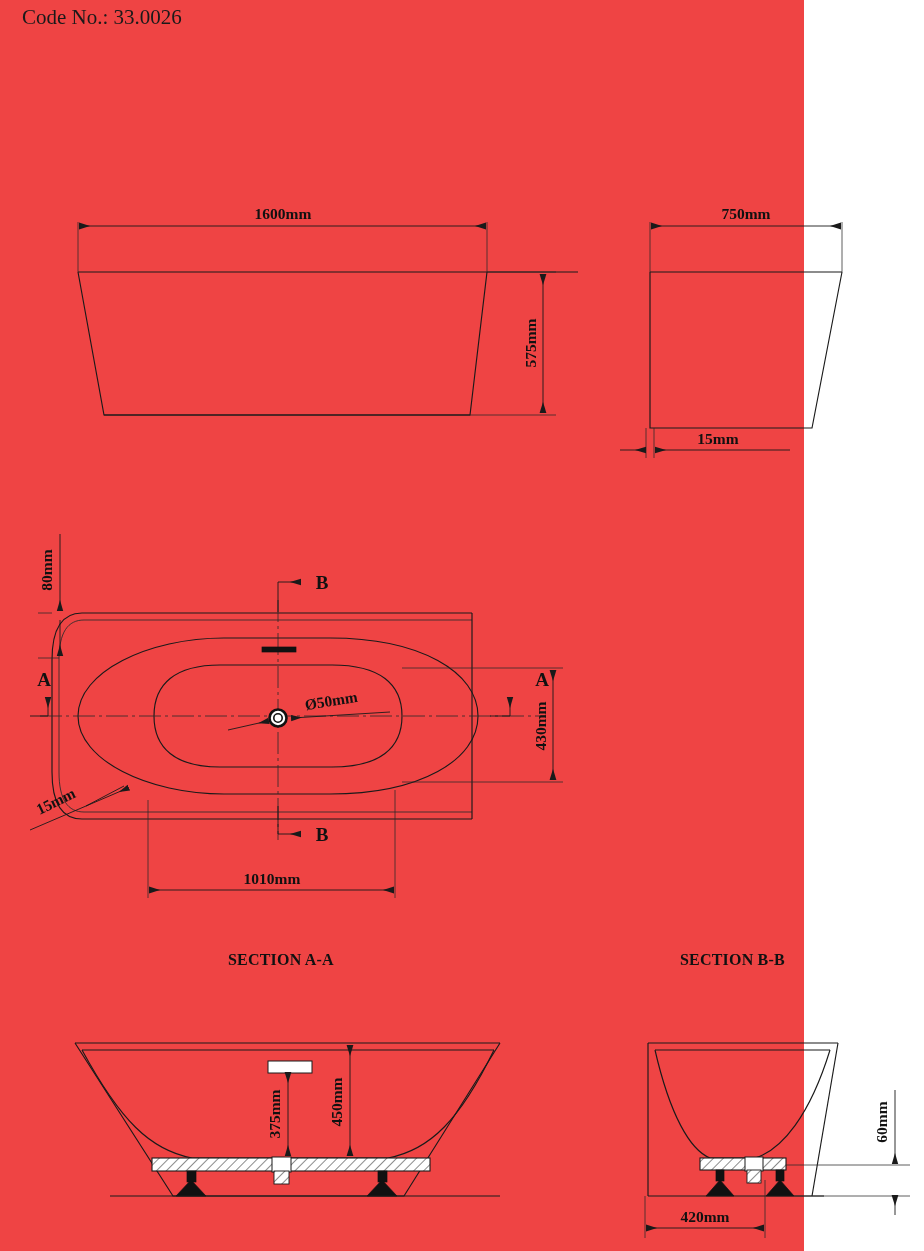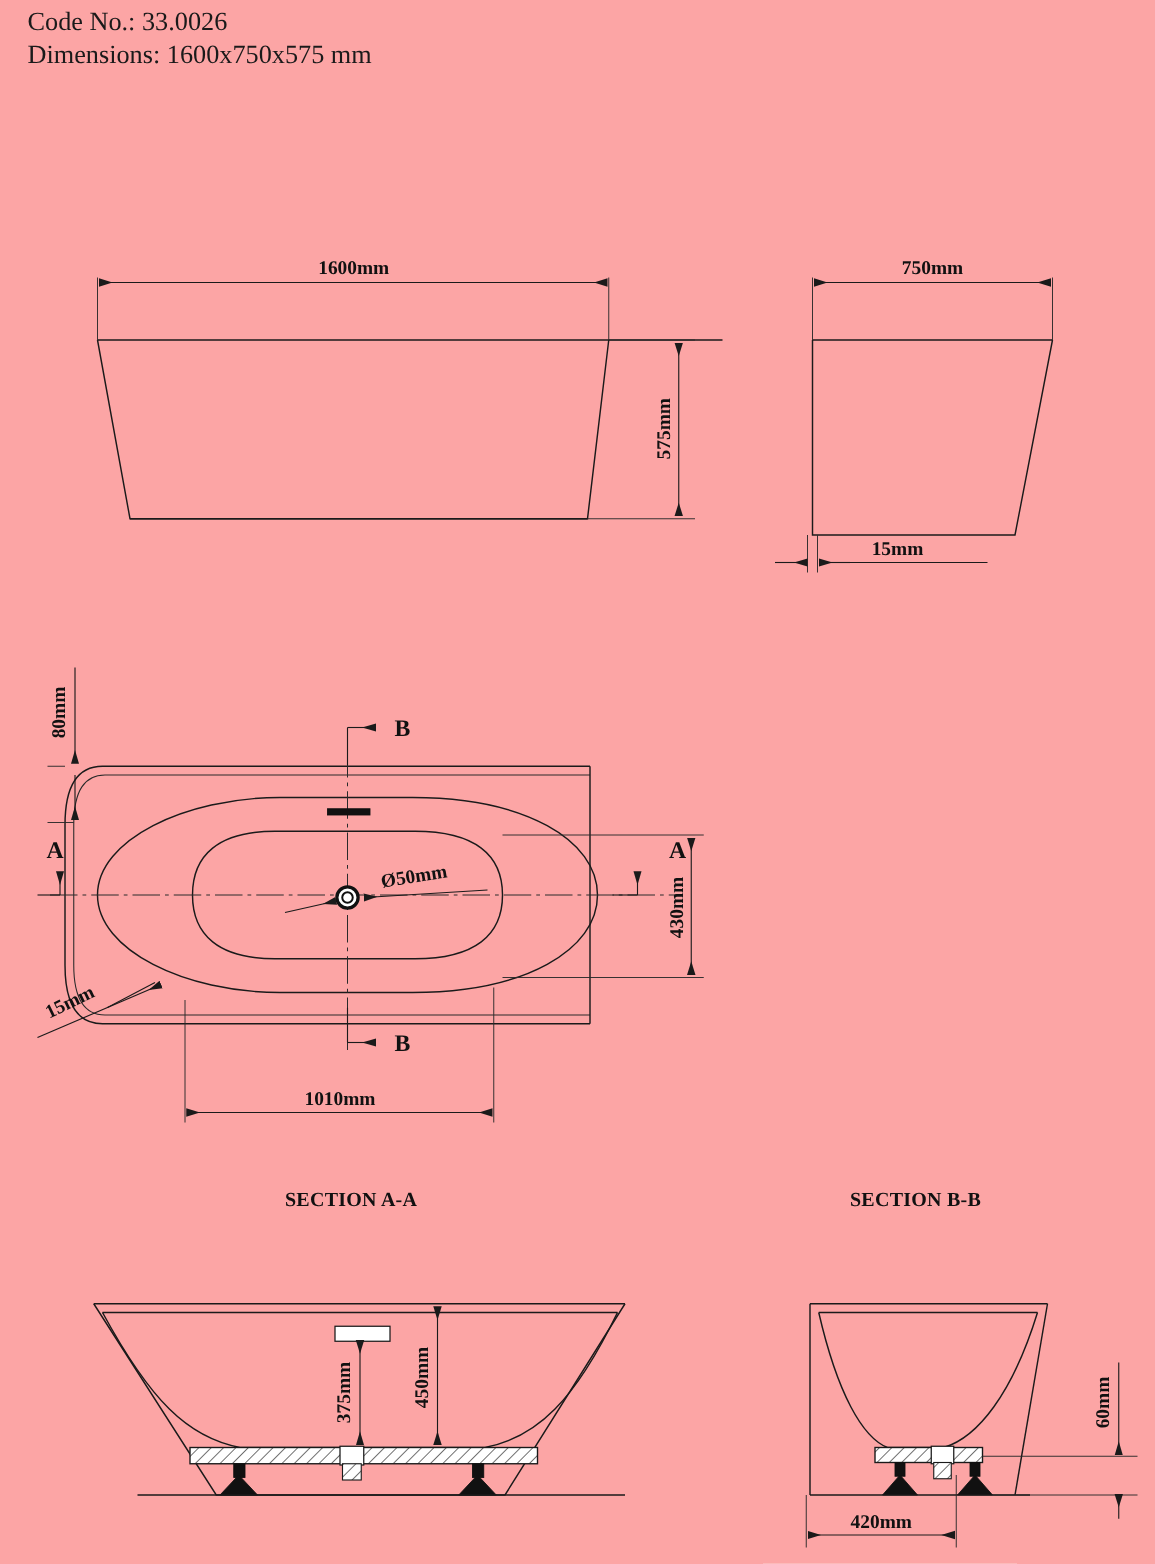--- a/index.html
+++ b/index.html
@@ -11,23 +11,23 @@
   body {
     width: 924px;
     height: 1251px;
     font-family: "Liberation Serif", serif;
     color: #000000;
     overflow: hidden;
     position: relative;
   }
   #sheet {
     position: relative;
-    width: 924px;
+    width: 804px;
     height: 1251px;
-    background: #fca5a5;
+    background: #ef4444;
   }
   .hdr {
     position: absolute;
     left: 22px;
     font-family: "Liberation Serif", serif;
     font-size: 21px;
     line-height: 26px;
     color: #1a1a1a;
     white-space: pre;
   }
@@ -67,21 +67,20 @@
     fill: #111111;
     letter-spacing: 0.2px;
   }
 </style>
 </head>
 <body>
 
 <div id="sheet">
 
   <div class="hdr" id="hdr-code">Code No.: 33.0026</div>
-  <div class="hdr" id="hdr-dims">Dimensions: 1600x750x575 mm</div>
 
   <svg id="drawing" viewBox="0 0 924 1251">
     <defs>
       <marker id="arrR" markerWidth="11" markerHeight="8" refX="10" refY="4" orient="auto" markerUnits="userSpaceOnUse">
         <path d="M0,4 L11,0.6 L11,7.4 Z" fill="#1a1a1a"></path>
       </marker>
       <marker id="arrL" markerWidth="11" markerHeight="8" refX="1" refY="4" orient="auto" markerUnits="userSpaceOnUse">
         <path d="M11,4 L0,0.6 L0,7.4 Z" fill="#1a1a1a"></path>
       </marker>
       <marker id="arrEnd" markerWidth="11" markerHeight="8" refX="10" refY="4" orient="auto" markerUnits="userSpaceOnUse">

